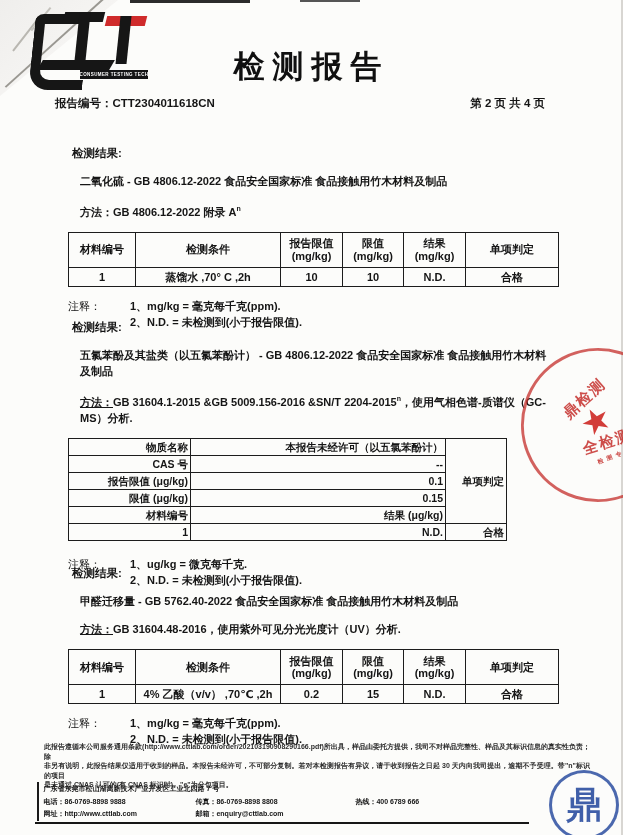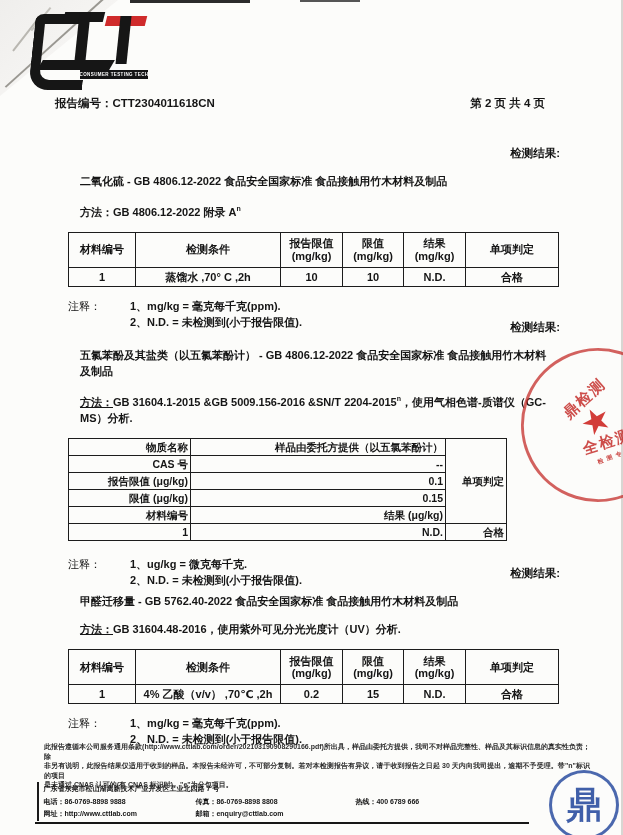--- a/index.html
+++ b/index.html
@@ -50,21 +50,21 @@
     font-family:"Liberation Serif","DejaVu Serif",serif;
   }
   .report-line { position:absolute; top:96px; left:55px; right:78px; display:flex; justify-content:space-between; font-size:11.5px; font-weight:bold; }
 
   
   .content { position:absolute; left:68px; top:145px; width:492px; font-size:11px; font-weight:600; line-height:16px; }
   .sec { position:absolute; left:0; width:100%; }
   .s1 { top:0; }
   .s2 { top:174px; }
   .s3 { top:420px; }
-  .sec-heading { font-weight:bold; font-size:11.5px; margin:0 0 1px 16px;text-align:right; }
+  .sec-heading { font-weight:bold; font-size:11.5px; margin:0 0 1px 4px; }
   .sec-line { margin:12px; max-width:500px; }
   .method-underline { text-decoration:underline; }
   sup.n { font-size:7px; font-weight:bold; }
 
   table.rpt { border-collapse:collapse; margin-top:4px; table-layout:fixed; }
   table.rpt th, table.rpt td {
     border:1.6px solid #1c1c1c; text-align:center; vertical-align:middle;
     padding:0 2px; font-size:11px; overflow:hidden;
   }
   table.rpt th { font-weight:bold; line-height:12.5px; height:34px; }
@@ -131,20 +131,21 @@
   <div class="logo">
     <div class="c-shape"></div>
     <div class="c-bottom"></div>
     <div class="t1-bar"></div>
     <div class="t1-stem"></div>
     <div class="t2-bar"></div>
     <div class="t2-stem"></div>
     <div class="tagline">CONSUMER TESTING TECH</div>
   </div>
 
+  <h1 class="title">检测报告</h1>
   <div class="report-line">
     <span><span>报告编号：</span><span>CTT2304011618CN</span></span>
     <span>第 2 页  共 4 页</span>
   </div>
 
   <div class="content">
 
     <div class="sec s1">
       <p class="sec-heading">检测结果:</p>
       <p class="sec-line">二氧化硫 - GB 4806.12-2022 食品安全国家标准 食品接触用竹木材料及制品</p>
@@ -192,21 +193,21 @@
       <p class="sec-line"><span class="method-underline">方法：</span><span>GB 31604.1-2015 &amp;GB 5009.156-2016 &amp;SN/T 2204-2015</span><sup class="n">n</sup><span>，使用气相色谱-质谱仪（GC-MS）分析.</span></p>
       <table class="rpt2">
         <colgroup>
             <col style="width:122px">
             <col style="width:255px">
             <col style="width:61px">
           </colgroup>
         <tbody>
             <tr>
           <td class="lbl">物质名称</td>
-          <td class="lbl">样品由委托方提供（以五氯苯酚计）</td>
+          <td class="lbl">本报告未经许可（以五氯苯酚计）</td>
           <td class="judge-head" rowspan="5">单项判定</td>
         </tr>
         <tr>
           <td class="lbl">CAS 号</td>
           <td>--</td>
         </tr>
         <tr>
           <td class="lbl">报告限值 (μg/kg)</td>
           <td>0.1</td>
         </tr>

